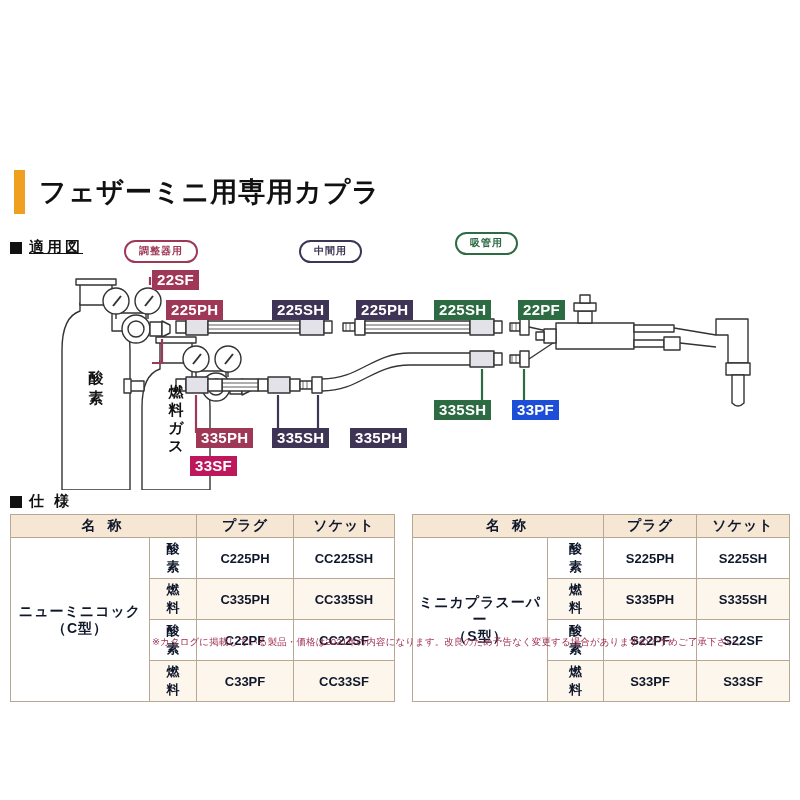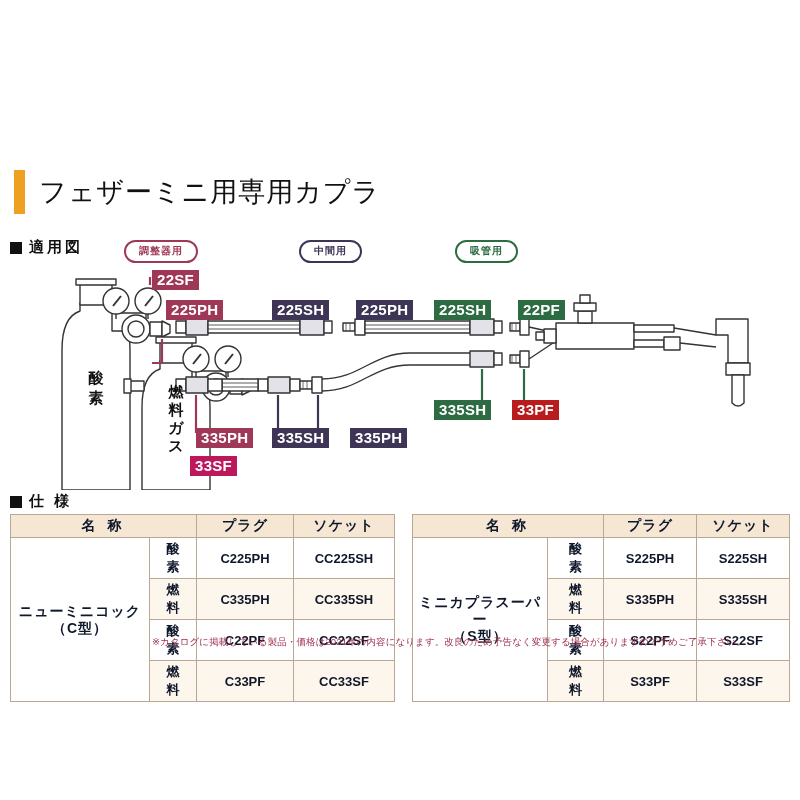--- a/index.html
+++ b/index.html
@@ -9,27 +9,27 @@
     font-family:"Liberation Sans","DejaVu Sans",sans-serif;
     color:#1a1a1a;
     position:relative;
     overflow:hidden;
   }
   .page{position:absolute;inset:0;}
 
   
   .title-row{position:absolute;left:14px;top:170px;display:flex;align-items:center;gap:14px;}
   .title-bar{width:11px;height:44px;background:#f0a020;}
-  .title-text{font-size:27px;font-weight:normal;letter-spacing:1px;color:#111;}
+  .title-text{font-size:27px;font-weight:bold;letter-spacing:1px;color:#111;}
 
   
   .sec{position:absolute;display:flex;align-items:center;gap:7px;font-size:15px;font-weight:bold;color:#111;}
   .sec .sq{width:12px;height:12px;background:#111;display:inline-block;}
   .sec .lbl{letter-spacing:3px;}
-  #sec-diagram{left:10px;top:238px;}
+  #sec-diagram{left:10px;top:238px;text-decoration:underline;}
   #sec-spec{left:10px;top:492px;}
 
   
   .pill{
     position:absolute;
     border:2px solid;
     border-radius:14px;
     padding:2px 13px 3px;
     font-size:10px;font-weight:bold;
     background:#fff;
@@ -89,21 +89,21 @@
     <div class="title-text">フェザーミニ用専用カプラ</div>
   </div>
 
   <div class="sec" id="sec-diagram">
     <span class="sq"></span>
     <span class="lbl">適用図</span>
   </div>
 
   <div class="pill" id="pill-0" style="left:124px;top:240px;color:#9e3856;border-color:#9e3856;">調整器用</div>
   <div class="pill" id="pill-1" style="left:299px;top:240px;color:#3e3456;border-color:#3e3456;">中間用</div>
-  <div class="pill" id="pill-2" style="left:455px;top:240px;color:#2d6b43;border-color:#2d6b43;">吸管用</div>
+  <div class="pill" id="pill-2" style="left:455px;top:232px;color:#2d6b43;border-color:#2d6b43;">吸管用</div>
 
   <div id="diagram">
     <svg width="800" height="235" viewBox="0 0 800 235" xmlns="http://www.w3.org/2000/svg">
       <g fill="none" stroke="#333" stroke-width="1.4" stroke-linejoin="round">
 
         <path d="M62,95 Q62,62 80,56 L80,48 L112,48 L112,56 Q130,62 130,95 L130,235 L62,235 Z" fill="#fff"></path>
         <rect x="80" y="28" width="32" height="22" fill="#fff"></rect>
         <rect x="76" y="24" width="40" height="6" fill="#fff"></rect>
 
         <rect x="112" y="58" width="34" height="18" fill="#fff"></rect>
@@ -244,21 +244,21 @@
   <div class="badge" style="left:272px;top:300px;background:#3e3456;">225SH</div>
   <div class="badge" style="left:356px;top:300px;background:#3e3456;">225PH</div>
   <div class="badge" style="left:434px;top:300px;background:#2d6b43;">225SH</div>
   <div class="badge" style="left:518px;top:300px;background:#2d6b43;">22PF</div>
 
   <div class="badge" style="left:196px;top:428px;background:#9e3856;">335PH</div>
   <div class="badge" style="left:190px;top:456px;background:#be185d;">33SF</div>
   <div class="badge" style="left:272px;top:428px;background:#3e3456;">335SH</div>
   <div class="badge" style="left:350px;top:428px;background:#3e3456;">335PH</div>
   <div class="badge" style="left:434px;top:400px;background:#2d6b43;">335SH</div>
-  <div class="badge" style="left:512px;top:400px;background:#b91c1c;">33PF</div>
+  <div class="badge" style="left:512px;top:400px;background:#1d4ed8;">33PF</div>
 
   <div class="sec" id="sec-spec">
     <span class="sq"></span>
     <span class="lbl">仕 様</span>
   </div>
 
   <table class="tbl" id="table-left">
     <tbody>
         <tr>
       <th colspan="2" style="width:215px;">名 称</th>

